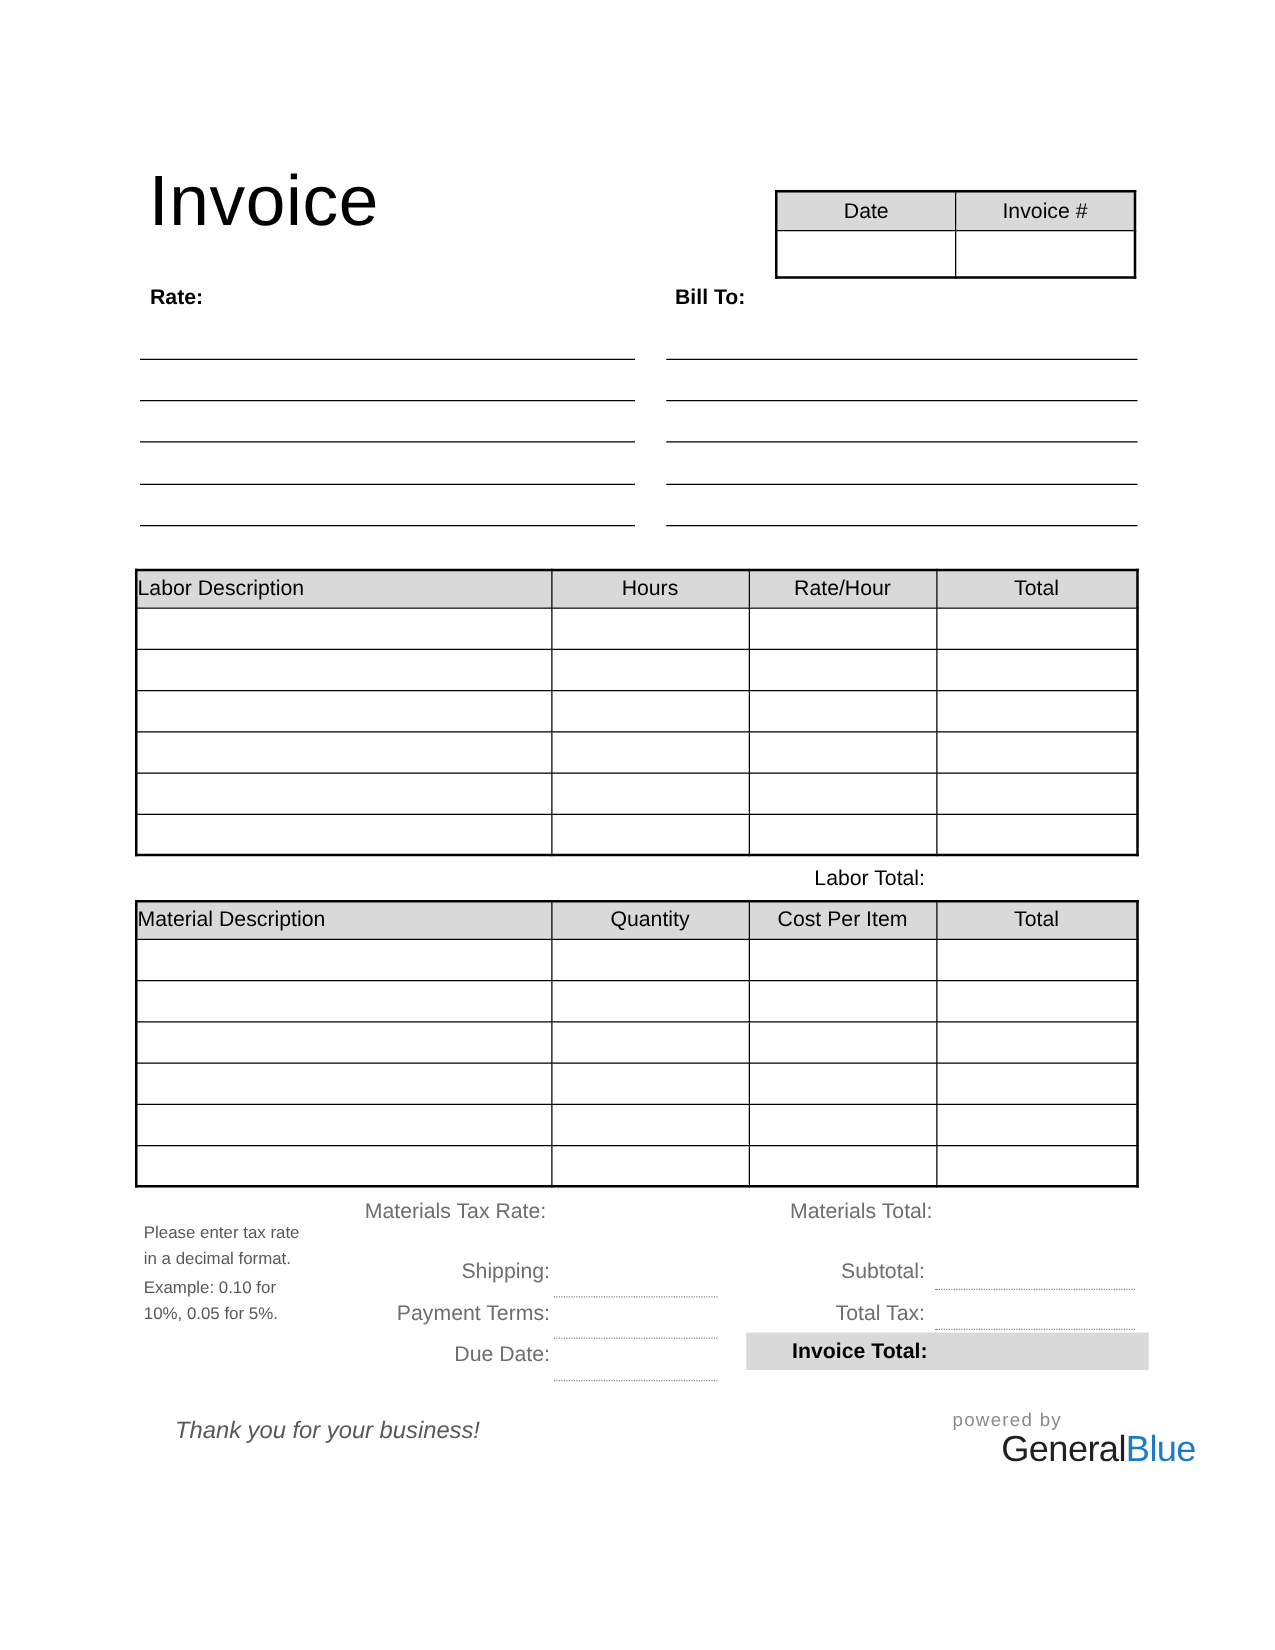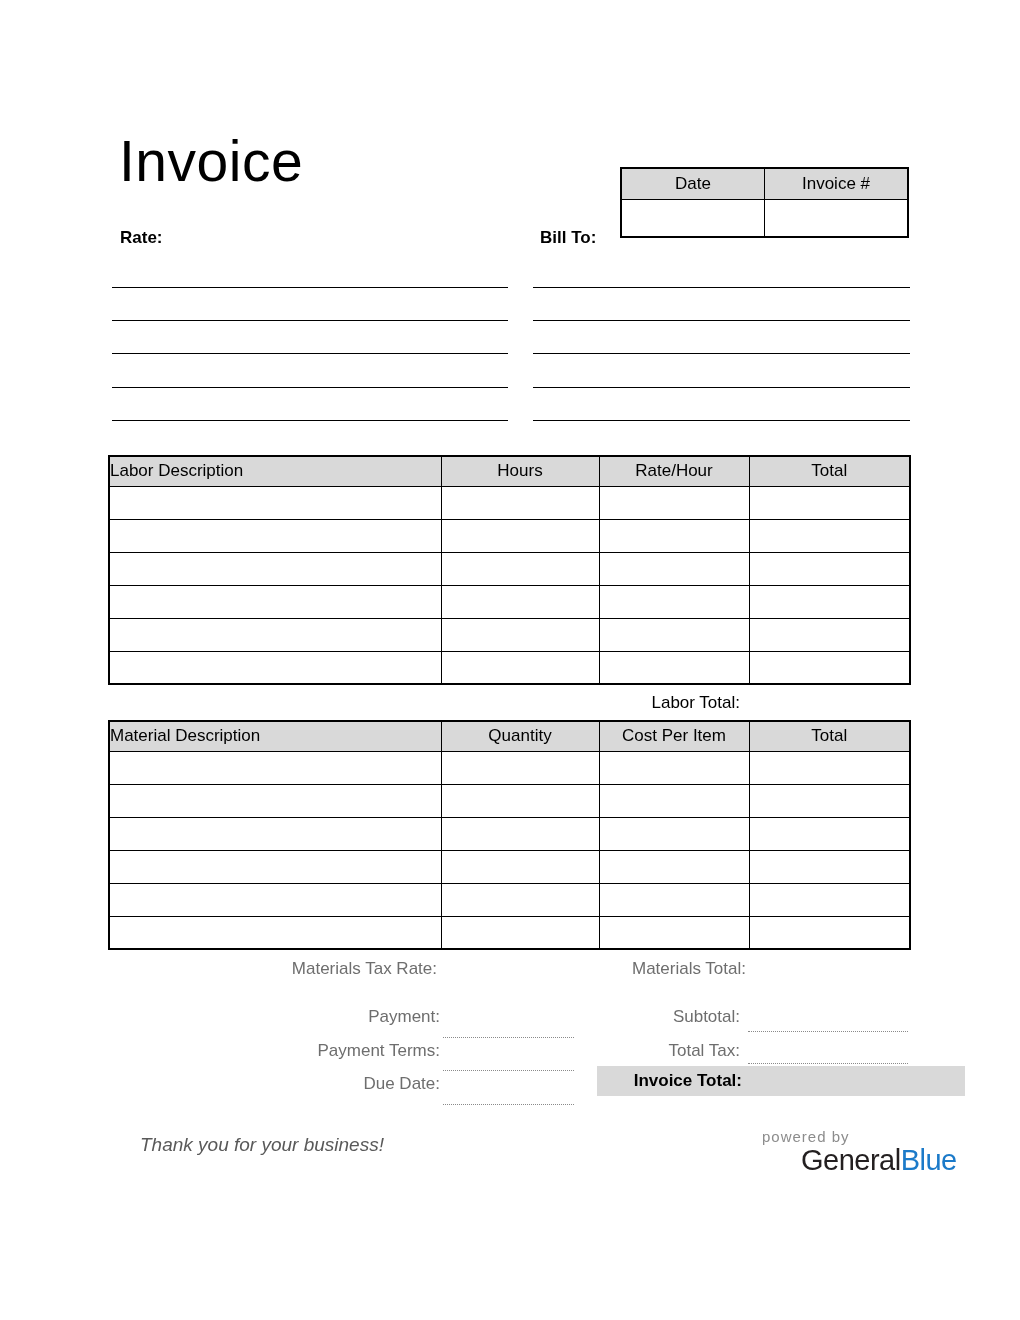--- a/index.html
+++ b/index.html
@@ -26,21 +26,20 @@
 
   
   .meta-table {
     position: absolute;
     left: 620px;
     top: 152px;
     width: 289px;
     border-collapse: collapse;
     table-layout: fixed;
     border: 2px solid #000;
-    margin-top: 15px;
   }
   .meta-table th, .meta-table td { border: 1.5px solid #000; }
   .meta-table th {
     background: #d9d9d9;
     height: 31px;
     font-size: 17px;
     font-weight: 400;
     color: #000;
     text-align: center;
   }
@@ -113,21 +112,21 @@
     text-align: right;
   }
   .dotted-field {
     position: absolute;
     border-bottom: 1.5px dotted #8a8a8a;
   }
   .invoice-total-box {
     position: absolute;
     left: 597px;
     top: 1066px;
-    width: 368px;
+    width: 322px;
     height: 30px;
     background: #d9d9d9;
     display: flex;
     align-items: center;
   }
   .invoice-total-box span {
     display: block;
     width: 145px;
     text-align: right;
     font-size: 17px;
@@ -306,22 +305,26 @@
           <td></td>
           <td></td>
           <td></td>
         </tr>
   </tbody>
     </table>
 
   <div class="inline-label muted" style="left:108px; top:959px; width:329px;">Materials Tax Rate:</div>
   <div class="inline-label muted" style="left:440px; top:959px; width:306px;">Materials Total:</div>
 
-
-  <div class="field-label" style="left:280px; top:1007px; width:160px;">Payment:</div>
+  <div class="tax-note">
+    <p>Please enter tax rate in a decimal format.</p>
+    <p>Example: 0.10 for 10%, 0.05 for 5%.</p>
+  </div>
+
+  <div class="field-label" style="left:280px; top:1007px; width:160px;">Shipping:</div>
   <div class="dotted-field" style="left:443px; top:1014px; width:131px; height:24px;"></div>
 
   <div class="field-label" style="left:280px; top:1041px; width:160px;">Payment Terms:</div>
   <div class="dotted-field" style="left:443px; top:1047px; width:131px; height:24px;"></div>
 
   <div class="field-label" style="left:280px; top:1074px; width:160px;">Due Date:</div>
   <div class="dotted-field" style="left:443px; top:1081px; width:131px; height:24px;"></div>
 
   <div class="field-label" style="left:540px; top:1007px; width:200px;">Subtotal:</div>
   <div class="dotted-field" style="left:748px; top:1008px; width:160px; height:24px;"></div>

